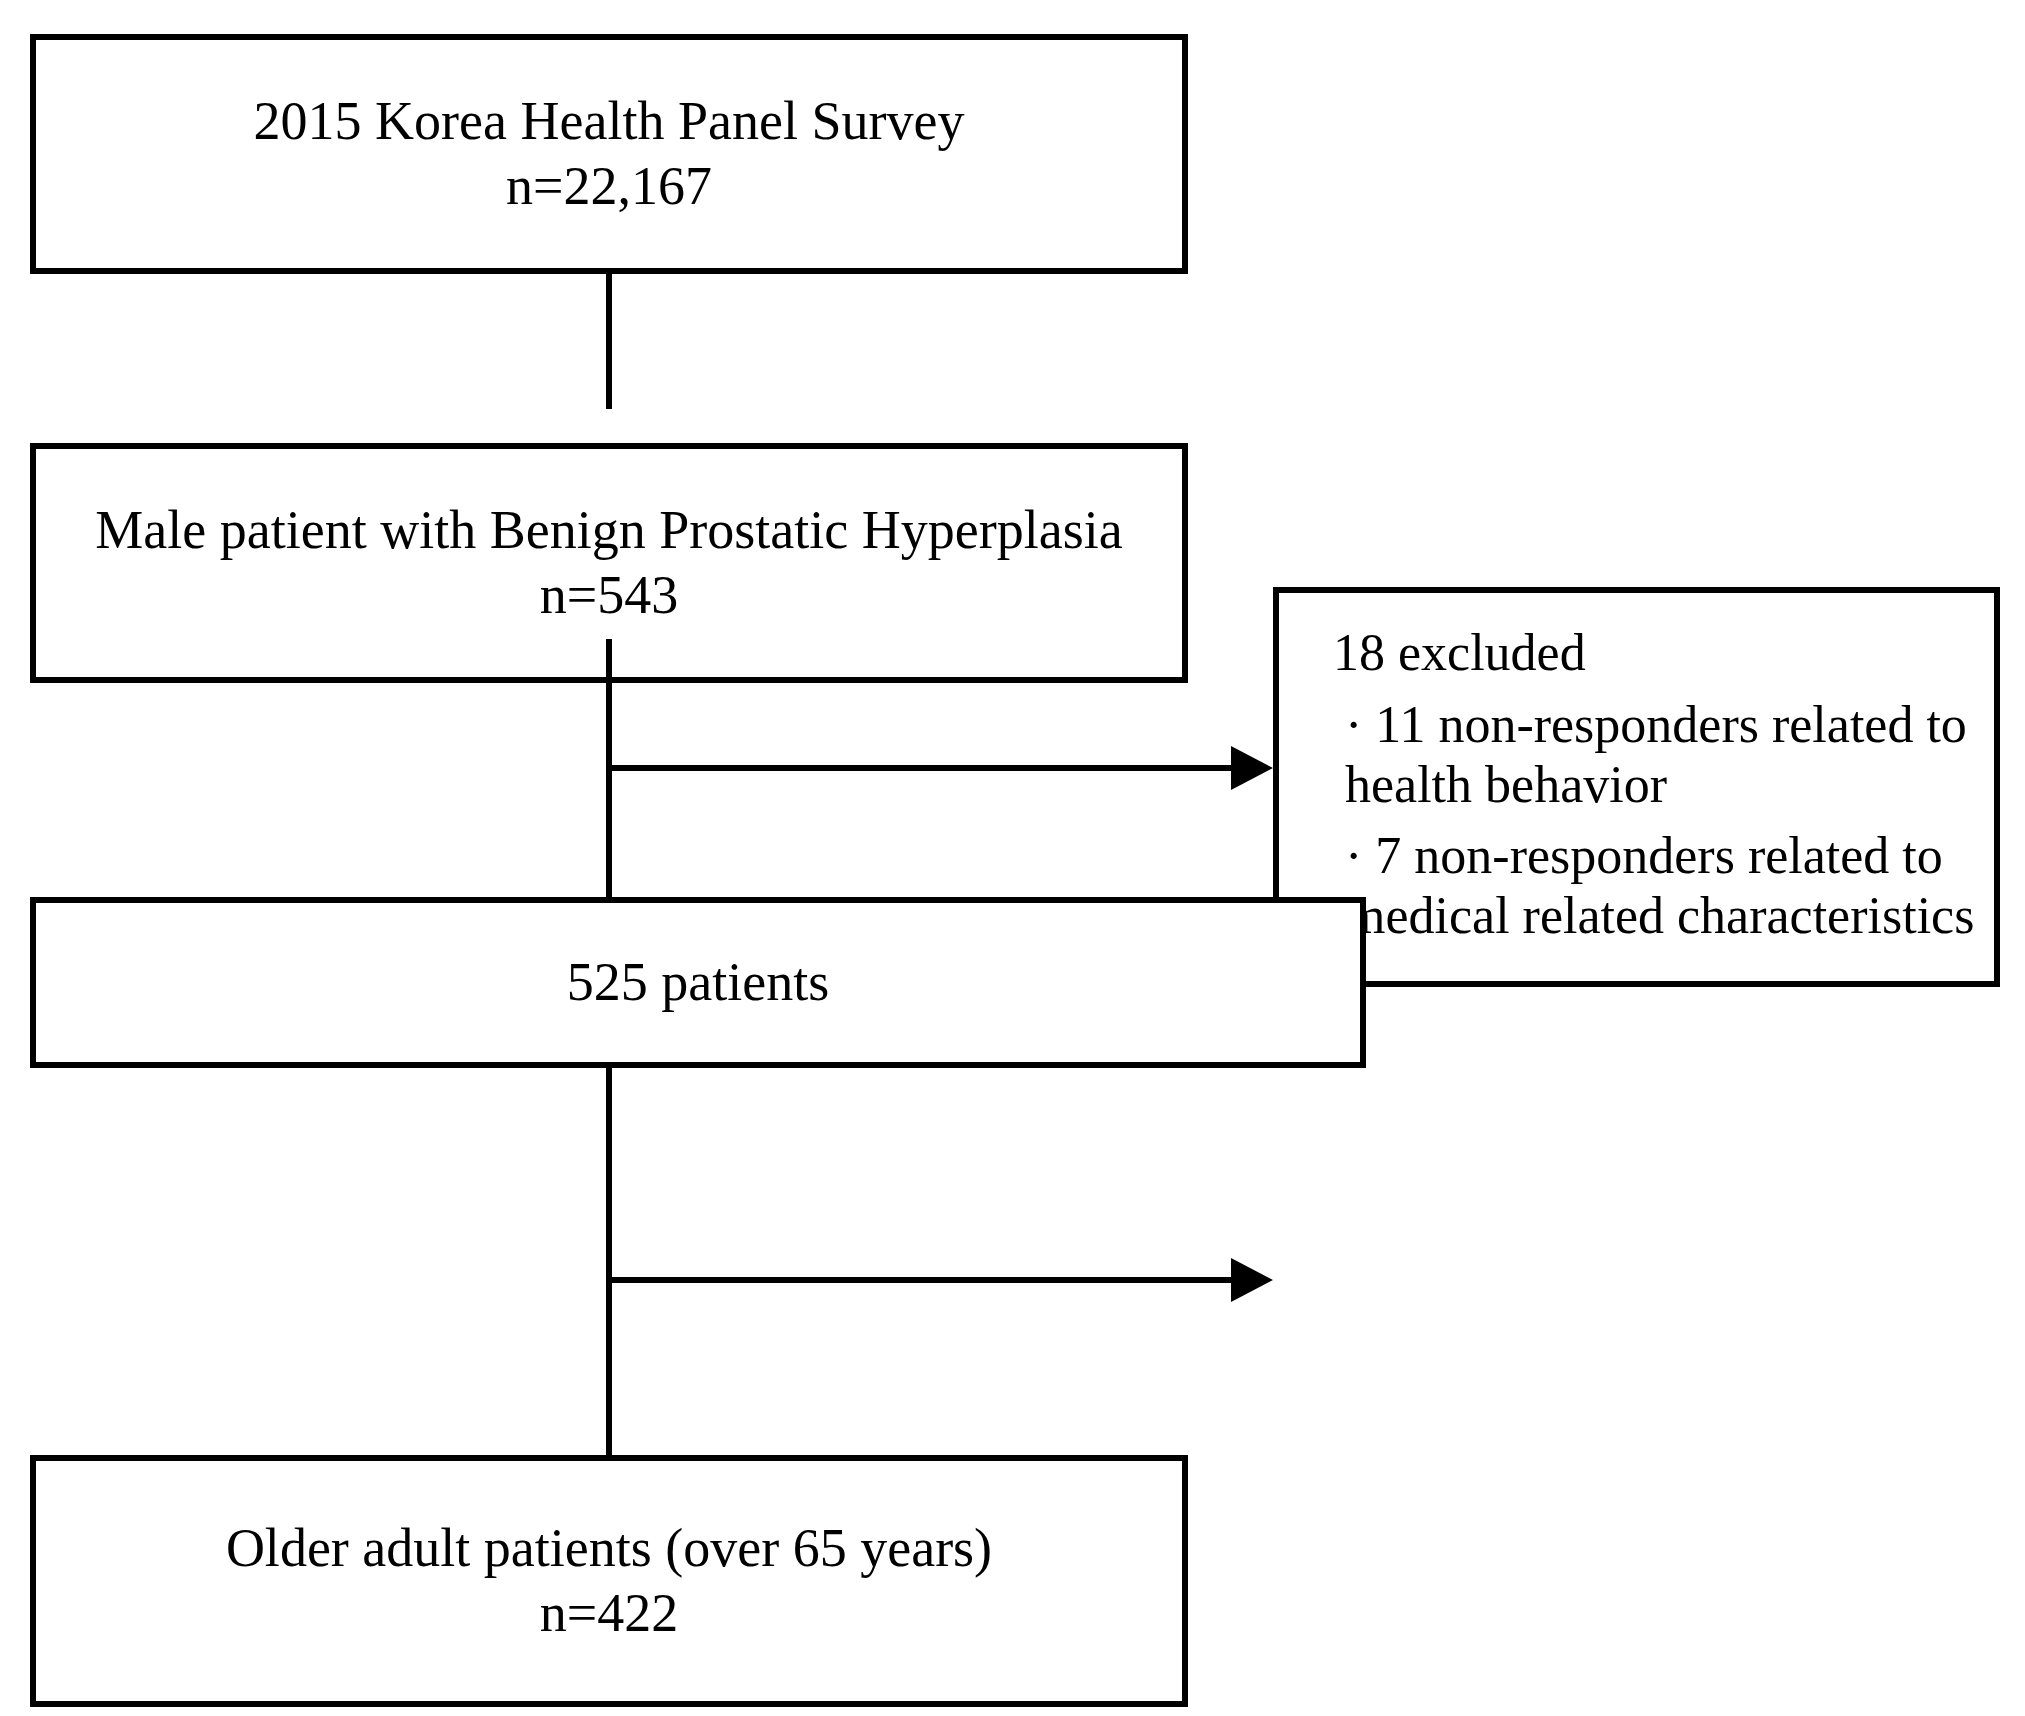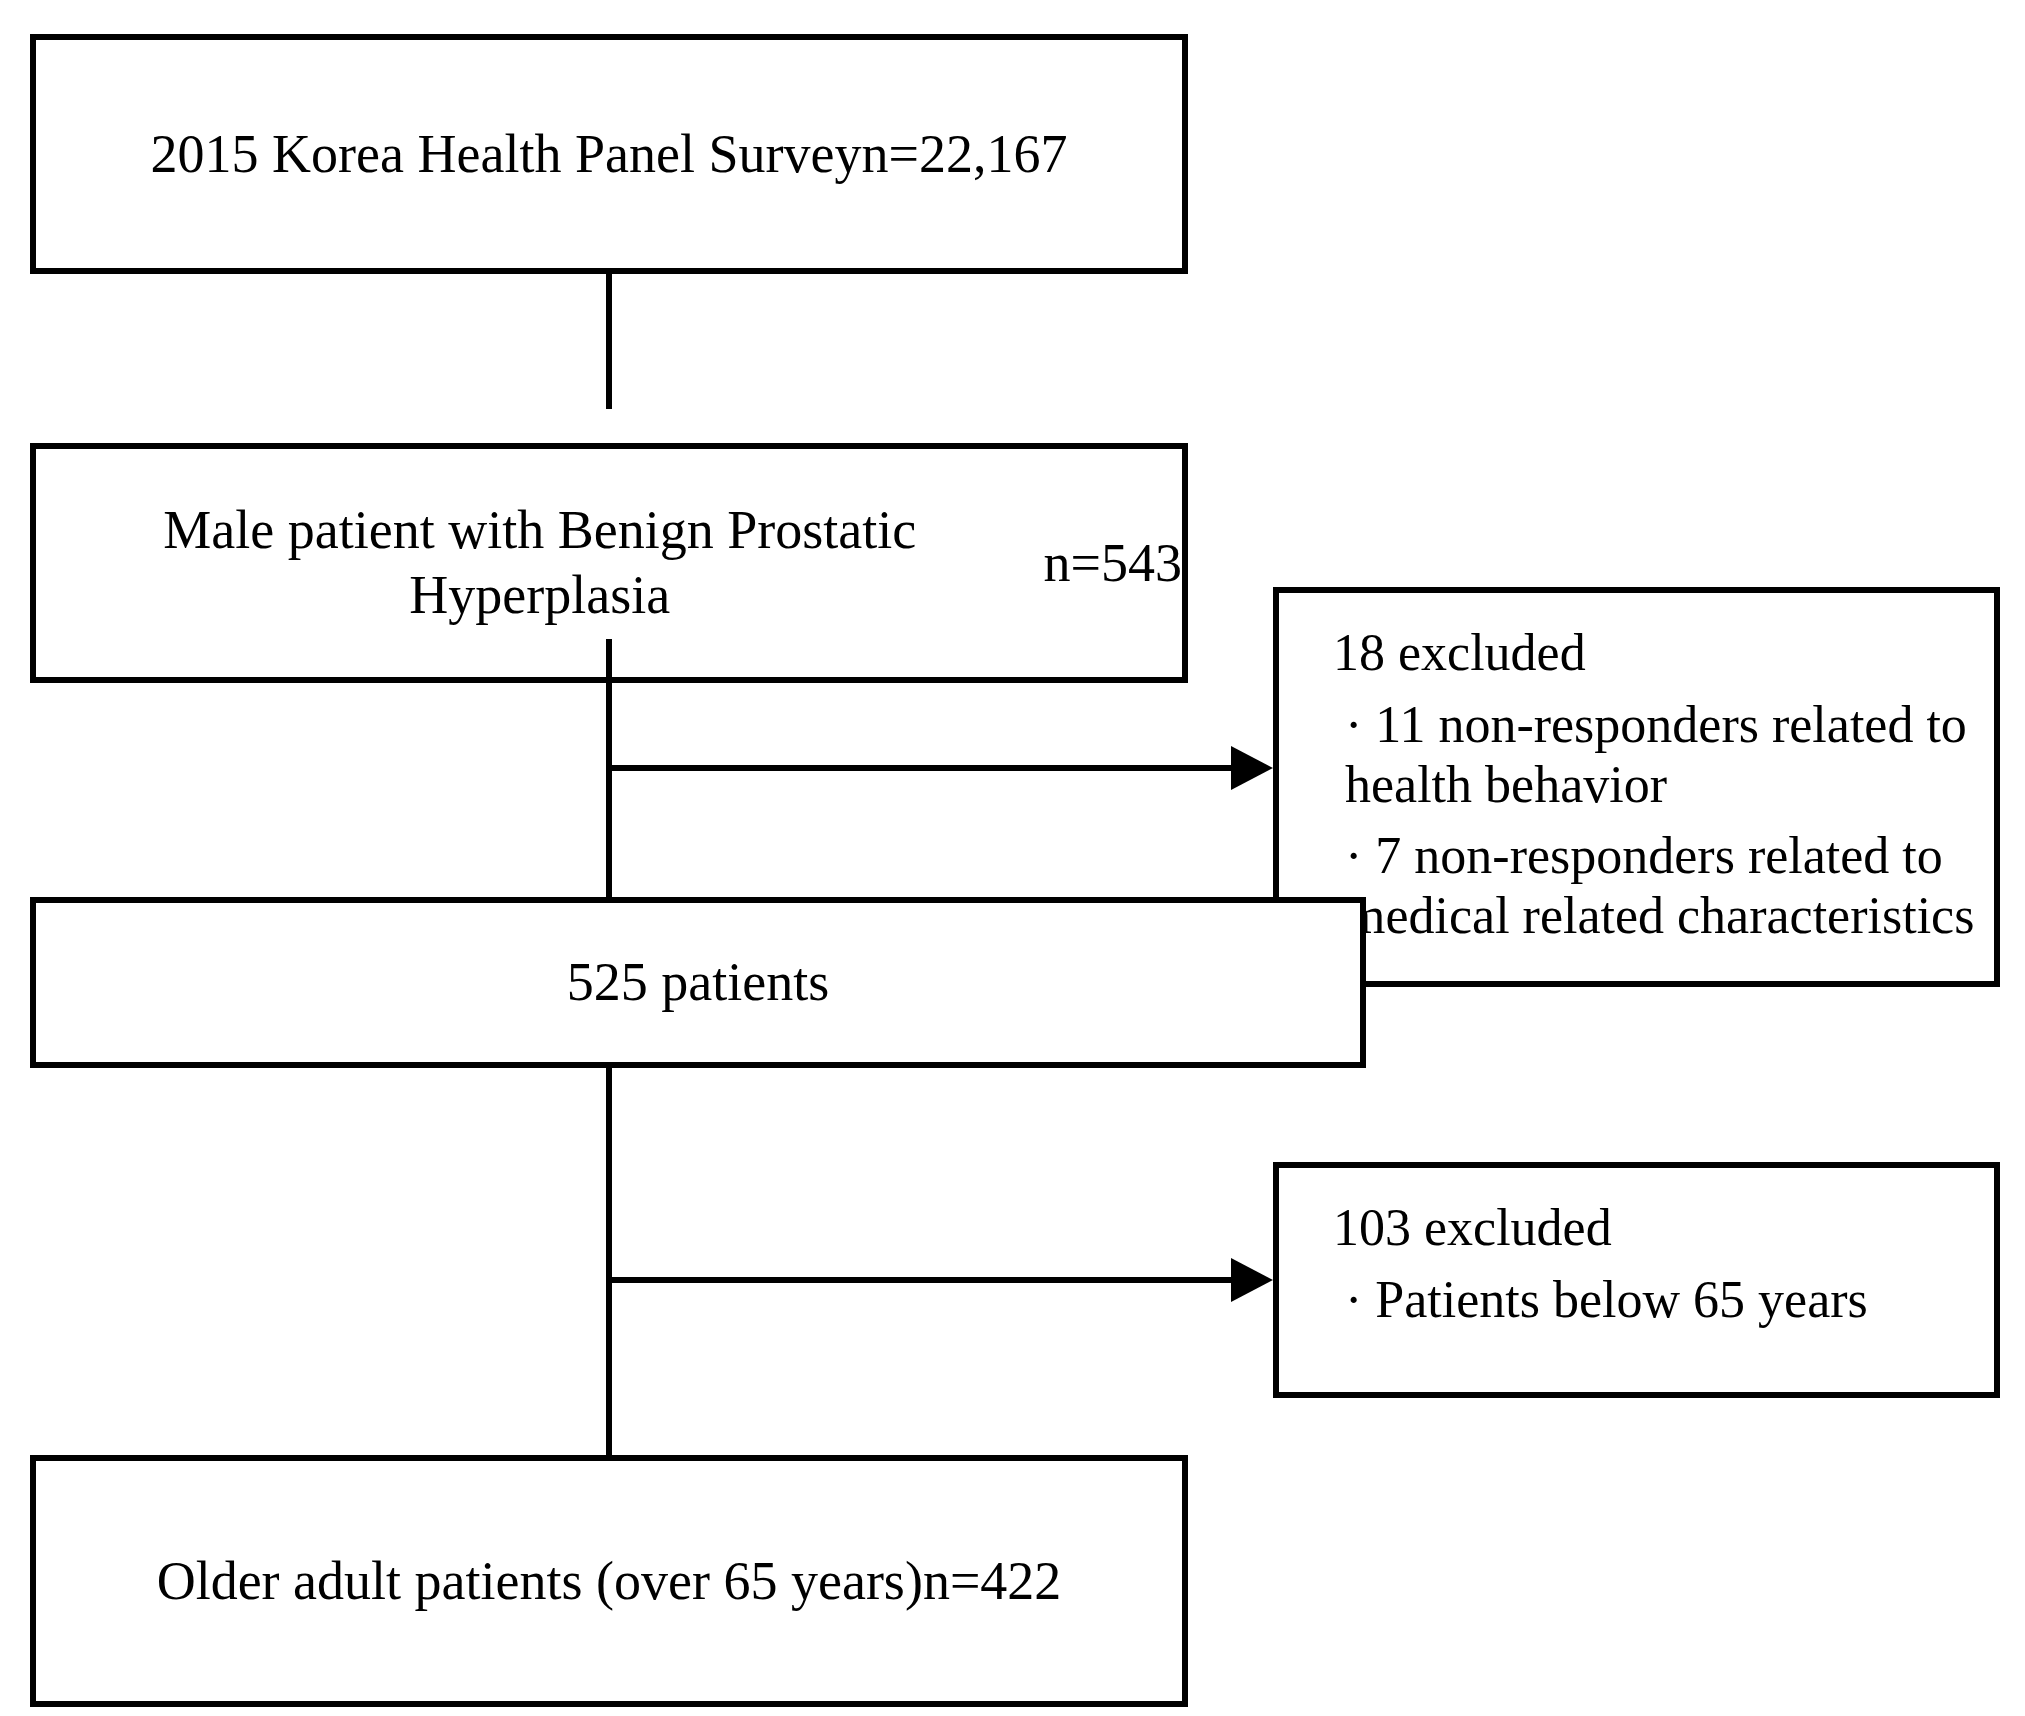--- a/index.html
+++ b/index.html
@@ -16,21 +16,21 @@
     font-family: "Liberation Serif", "DejaVu Serif", serif;
   }
   .box {
     position: absolute;
     box-sizing: border-box;
     border: 6px solid #000000;
     background: #ffffff;
   }
   .main-box {
     display: flex;
-    flex-direction: row;
+    flex-direction: column;
     justify-content: center;
     align-items: center;
     text-align: center;
     font-size: 54px;
     line-height: 1.2;
     font-family: Liberation Serif, serif;
   }
   .excl-box {
     font-size: 52px;
     line-height: 1.15;
@@ -99,23 +99,19 @@
 
   <div class="box main-box" id="box-525">
     <div>525 patients</div>
   </div>
 
   <div class="vline" id="conn-3"></div>
 
   <div class="hline" id="branch-2-line"></div>
   <div class="arrow-head" id="branch-2-head"></div>
 
-  <div class="box excl-box" id="box-excluded-103">
-    <p class="excl-title">103 excluded</p>
-    <p class="excl-item">· Patients below 65 years</p>
-  </div>
 
   <div class="box main-box" id="box-older">
     <div>Older adult patients (over 65 years)</div>
     <div>n=422</div>
   </div>
 
 </div>
 
 </body></html>

